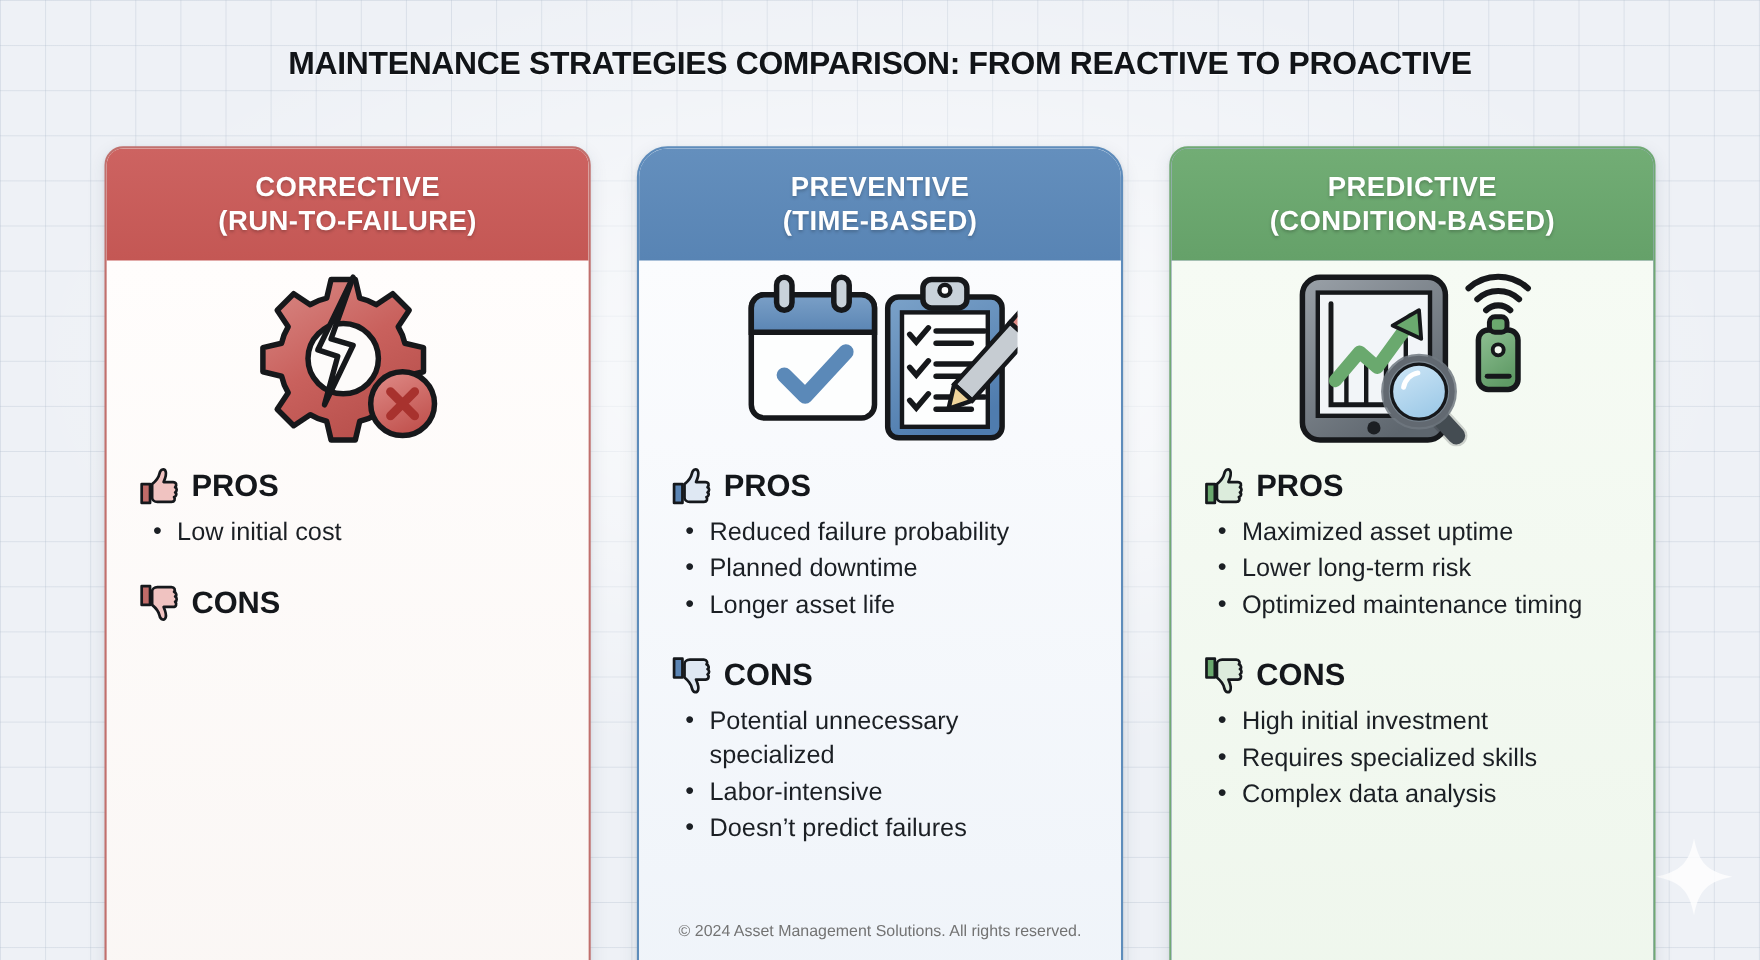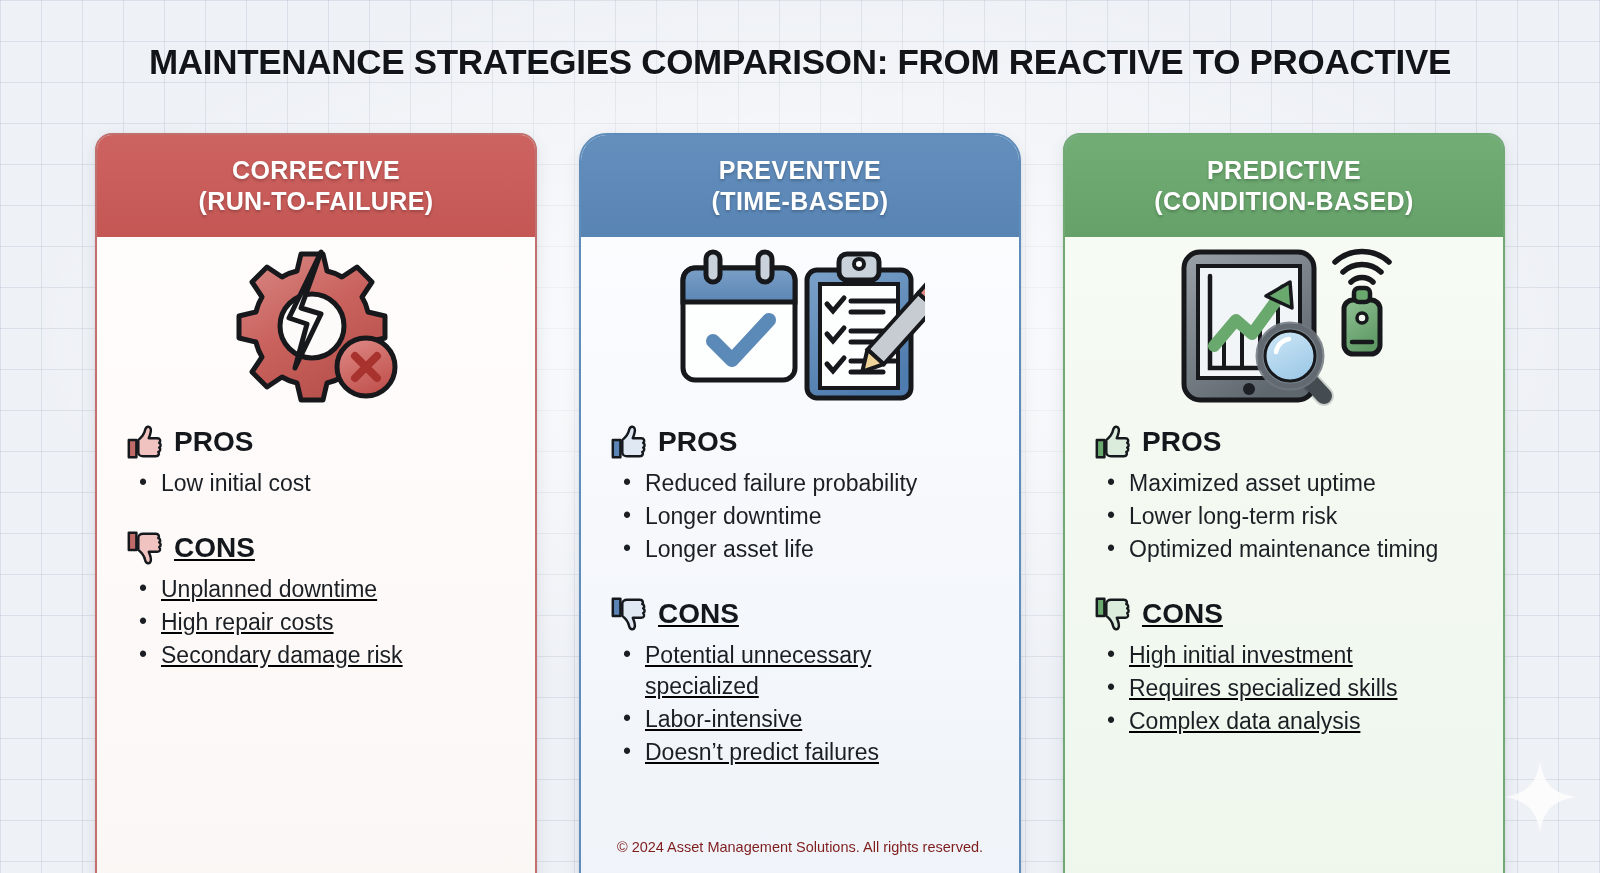--- a/index.html
+++ b/index.html
@@ -38,21 +38,21 @@
     opacity: 0.92;
     pointer-events: none;
   }
 
   .page-title {
     position: absolute;
     top: 42px;
     left: 0;
     right: 0;
     text-align: center;
-    font-size: 35px;
+    font-size: 29px;
     font-weight: bold;
     letter-spacing: -0.3px;
     color: #111418;
     text-shadow: 0 1px 0 rgba(255,255,255,0.9);
   }
 
   .cards {
     position: absolute;
     top: 133px;
     left: 95px;
@@ -134,30 +134,30 @@
 
   ul.bullets li::before {
     content: "\2022";
     position: absolute;
     left: 0;
     top: -1px;
     font-size: 23px;
     color: #1b1f24;
   }
 
-  .cons-block { margin-top: 20px; text-decoration: underline; }
+  .cons-block { margin-top: 20px; }
 
   .footer {
     position: absolute;
     bottom: 18px;
     left: 0;
     right: 0;
     text-align: center;
     font-size: 14.5px;
-    color: #7f1d1d;
+    color: #737373;
   }
 
   
   .card.corrective { border-color: #c1706d; background-color: #fdfbfa; }
   .card.corrective .card-header { background: linear-gradient(180deg,#cd6361 0%, #c45754 100%); }
   .card.corrective .card-body  { background: linear-gradient(180deg,#fffdfc 0%, #faf6f4 100%); }
 
   .card.preventive { border-color: #5e8cbb; background-color: #f7f9fc; border-radius: 28px; }
   .card.preventive .card-header { background: linear-gradient(180deg,#648fbd 0%, #5884b4 100%); }
   .card.preventive .card-body  { background: linear-gradient(180deg,#fbfcfe 0%, #eef3f9 100%); }
@@ -225,25 +225,20 @@
       </ul>
 
       <div class="cons-block">
         <div class="section-head">
           <svg class="thumb-icon" viewBox="0 0 40 40">
             <path d="M4 4 h8 v18 H4 Z" fill="#c06b68" stroke="#15181c" stroke-width="2.6" stroke-linejoin="round"></path>
             <path d="M14 22 C14 22 20 27 21 32 C22 37 26 37 27 34 C28 31 25 24 25 24 h9 c3 0 4 -3 2 -5 c2 -1 2 -4 0 -5 c2 -1 1 -4 -1 -4.5 c1.5 -1.5 0.5 -4.5 -2.5 -4.5 H19 c-3 0 -5 2 -5 4 Z" fill="#f0c3c1" stroke="#15181c" stroke-width="2.6" stroke-linejoin="round"></path>
           </svg>
           <span class="label">CONS</span>
         </div>
-        <ul class="bullets">
-          <li>Unplanned downtime</li>
-          <li>High repair costs</li>
-          <li>Secondary damage risk</li>
-        </ul>
       </div>
 
     </div>
   </section>
 
   <section class="card preventive">
     <header class="card-header">
       <div>PREVENTIVE</div>
       <div>(TIME-BASED)</div>
     </header>
@@ -295,21 +290,21 @@
 
       <div class="section-head">
         <svg class="thumb-icon" viewBox="0 0 40 40">
           <path d="M4 18 h8 v18 H4 Z" fill="#5b85b5" stroke="#15181c" stroke-width="2.6" stroke-linejoin="round"></path>
           <path d="M14 18 C14 18 20 13 21 8 C22 3 26 3 27 6 C28 9 25 16 25 16 h9 c3 0 4 3 2 5 c2 1 2 4 0 5 c2 1 1 4 -1 4.5 c1.5 1.5 0.5 4.5 -2.5 4.5 H19 c-3 0 -5 -2 -5 -4 Z" fill="#dfe8f3" stroke="#15181c" stroke-width="2.6" stroke-linejoin="round"></path>
         </svg>
         <span class="label">PROS</span>
       </div>
       <ul class="bullets">
         <li>Reduced failure probability</li>
-        <li>Longer downtime</li>
+        <li>Planned downtime</li>
         <li>Longer asset life</li>
       </ul>
 
       <div class="cons-block">
         <div class="section-head">
           <svg class="thumb-icon" viewBox="0 0 40 40">
             <path d="M4 4 h8 v18 H4 Z" fill="#5b85b5" stroke="#15181c" stroke-width="2.6" stroke-linejoin="round"></path>
             <path d="M14 22 C14 22 20 27 21 32 C22 37 26 37 27 34 C28 31 25 24 25 24 h9 c3 0 4 -3 2 -5 c2 -1 2 -4 0 -5 c2 -1 1 -4 -1 -4.5 c1.5 -1.5 0.5 -4.5 -2.5 -4.5 H19 c-3 0 -5 2 -5 4 Z" fill="#dfe8f3" stroke="#15181c" stroke-width="2.6" stroke-linejoin="round"></path>
           </svg>
           <span class="label">CONS</span>

